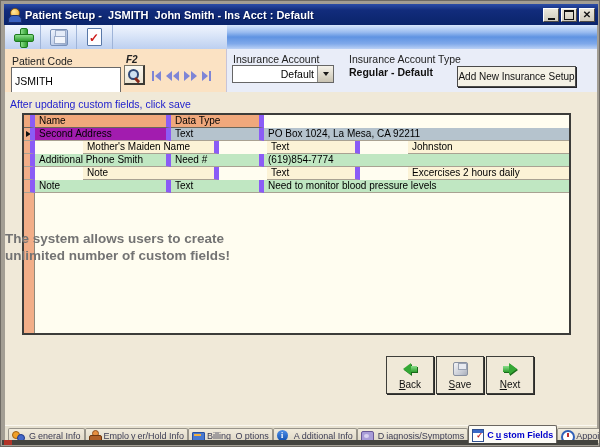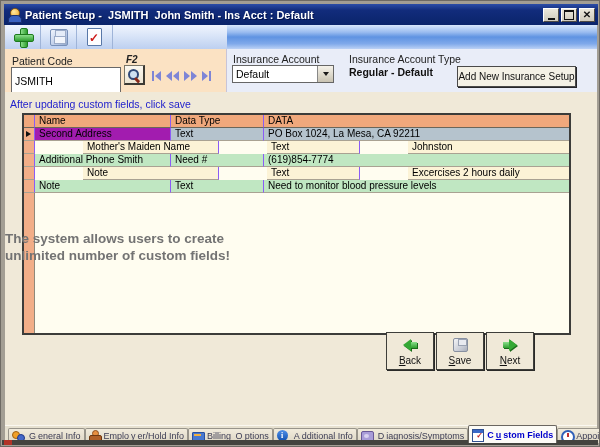--- a/index.html
+++ b/index.html
@@ -70,61 +70,61 @@
   .navs{ position:absolute; left:147px; top:21px; display:flex; gap:5px; }
   .nav{ display:flex; align-items:center; gap:1px; height:12px; cursor:pointer; }
   .tl{ width:0; height:0; border-top:5px solid transparent; border-bottom:5px solid transparent;
        border-right:6px solid #7e85d6; }
   .tr{ width:0; height:0; border-top:5px solid transparent; border-bottom:5px solid transparent;
        border-left:6px solid #7e85d6; }
   .nb{ width:2px; height:10px; background:#7e85d6; }
 
   .ins-acct-label{ position:absolute; left:6px; top:4px; }
   .combo{ position:absolute; left:5px; top:16px; width:102px; height:18px; display:flex;
-    border:1px solid #666; background:#fff; cursor:pointer; }
+    border:1px solid #666; background:#fff; cursor:pointer;text-align:right; }
   .combo-text{ flex:1; font-size:10.5px; padding:2px 3px; overflow:hidden; }
   .combo-btn{ width:16px; background:linear-gradient(#f6f3ea,#c9c3b2); border-left:1px solid #888;
     display:flex; align-items:center; justify-content:center; }
   .combo-arrow{ width:0; height:0; border-left:3.5px solid transparent; border-right:3.5px solid transparent;
     border-top:4px solid #1a1a1a; }
   .ins-type-label{ position:absolute; left:122px; top:4px; }
   .ins-type-value{ position:absolute; left:122px; top:17px; font-size:10.5px; font-weight:bold; color:#111; }
   .add-ins-btn{ position:absolute; left:230px; top:17px; width:119px; height:21px;
     background:#f4f1e6; border:1px solid #4a4a4a; box-shadow:1px 1px 0 #26262a;
     font-family:"Liberation Sans",sans-serif; font-size:10px; color:#111;
     display:flex; align-items:center; justify-content:center; cursor:pointer; }
 
   
   .main{ position:absolute; left:4px; top:91px; width:592px; height:333px; background:#f0e9d8; }
   .instruction{ position:absolute; left:5px; top:6px; font-size:10.5px; color:#2222cc; }
 
   .grid{ position:absolute; left:17px; top:21px; width:549px; height:222px;
     border:2px solid #3c3c3a; background:#fffdf0; display:flex; flex-direction:column; }
   .grid-row{ display:flex; height:13px; flex:none; }
   .gcell{ font-size:10px; line-height:12px; padding:0 0 0 4px; color:#000;
-    border-right:1px solid #8b5cf6; border-bottom:1px solid #a9a292; overflow:hidden; white-space:nowrap; }
+    border-right:5px solid #8b5cf6; border-bottom:1px solid #a9a292; overflow:hidden; white-space:nowrap; }
   .c-rowhdr{ width:11px; padding:0; flex:none; background:#f2ae88; display:flex; align-items:center; }
   .c-name{ width:136px; flex:none; }
   .c-dtype{ width:93px; flex:none; }
   .c-data{ flex:1; border-right:none; }
   .grid-head .gcell{ background:#f0a87c; border-bottom:1px solid #6b665a; }
   .row-cream .c-name,.row-cream .c-dtype,.row-cream .c-data{ background:#fcf3d6;margin-left:48px; }
   .row-green .c-name,.row-green .c-dtype,.row-green .c-data{ background:#c0e7c2; }
   .row-selected .c-name{ background:#a21caf; }
   .row-selected .c-dtype,.row-selected .c-data{ background:#b5c3cd; }
   .sel-arrow{ width:0; height:0; border-top:3px solid transparent; border-bottom:3px solid transparent;
     border-left:5px solid #111; margin-left:2px; }
   .grid-filler{ flex:1; display:flex; }
   .filler-rowhdr{ width:11px; background:#f2ae88; border-right:1px solid #8f897a; }
   .filler-body{ flex:1; background:#fffdf0; }
 
   .callout{ position:absolute; left:0; top:138px; width:592px; text-align:left;
     font-size:13.5px; font-weight:bold; color:#737373; line-height:17px; }
 
-  .nav-buttons{ position:absolute; left:381px; top:240px; display:flex; gap:2px;align-items:flex-end; }
+  .nav-buttons{ position:absolute; left:381px; top:264px; display:flex; gap:2px;align-items:flex-end; }
   .nav-btn{ width:48px; height:38px; background:#f0e9d8; border:1px solid #3e3e3a;
     box-shadow:1px 1px 0 #2a2a28; display:flex; flex-direction:column; align-items:center;
     justify-content:space-between; padding:5px 0 3px; cursor:pointer;
     font-family:"Liberation Sans",sans-serif; }
   .nav-btn-label{ font-size:10px; color:#111; white-space:pre; }
   .u{ text-decoration:underline; }
   .arrow-green{ display:flex; align-items:center; height:13px; filter:drop-shadow(1px 1px 0 #1a6a1a); }
   .ag-head-l{ width:0; height:0; border-top:6px solid transparent; border-bottom:6px solid transparent;
     border-right:8px solid #35a835; }
   .ag-head-r{ width:0; height:0; border-top:6px solid transparent; border-bottom:6px solid transparent;
@@ -250,21 +250,20 @@
   </div>
 
   <div class="main">
     <div class="instruction">After updating custom fields, click save</div>
 
     <div class="grid">
       <div class="grid-row grid-head">
         <div class="gcell c-rowhdr"></div>
         <div class="gcell c-name">Name</div>
         <div class="gcell c-dtype">Data Type</div>
-        <div class="gcell c-data">DATA</div>
       </div>
 
       <div class="grid-row row-selected">
         <div class="gcell c-rowhdr">
             <span class="sel-arrow"></span>
           </div>
         <div class="gcell c-name">Second Address</div>
         <div class="gcell c-dtype">Text</div>
         <div class="gcell c-data">PO Box 1024, La Mesa, CA 92211</div>
       </div>

